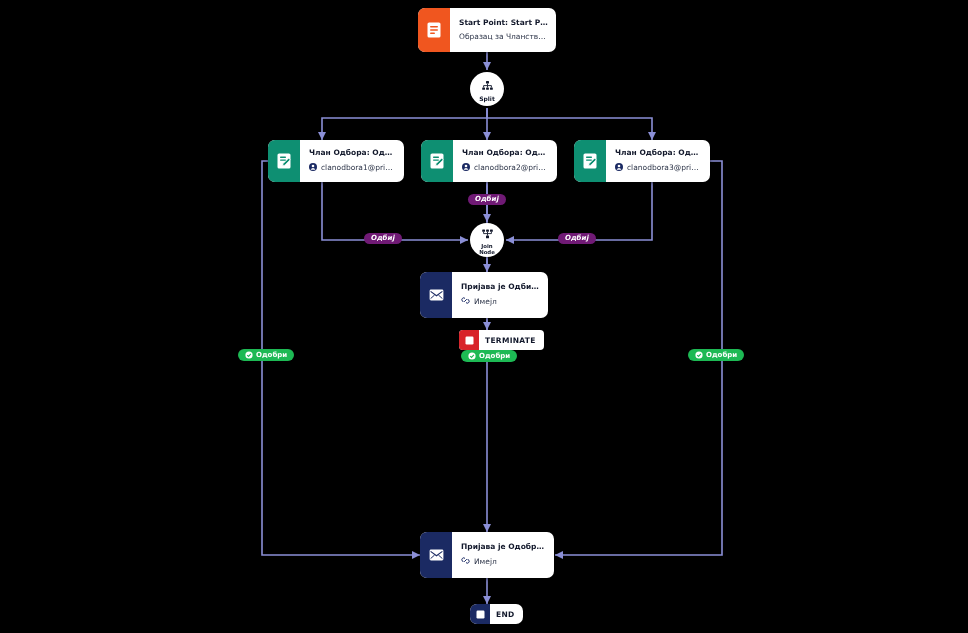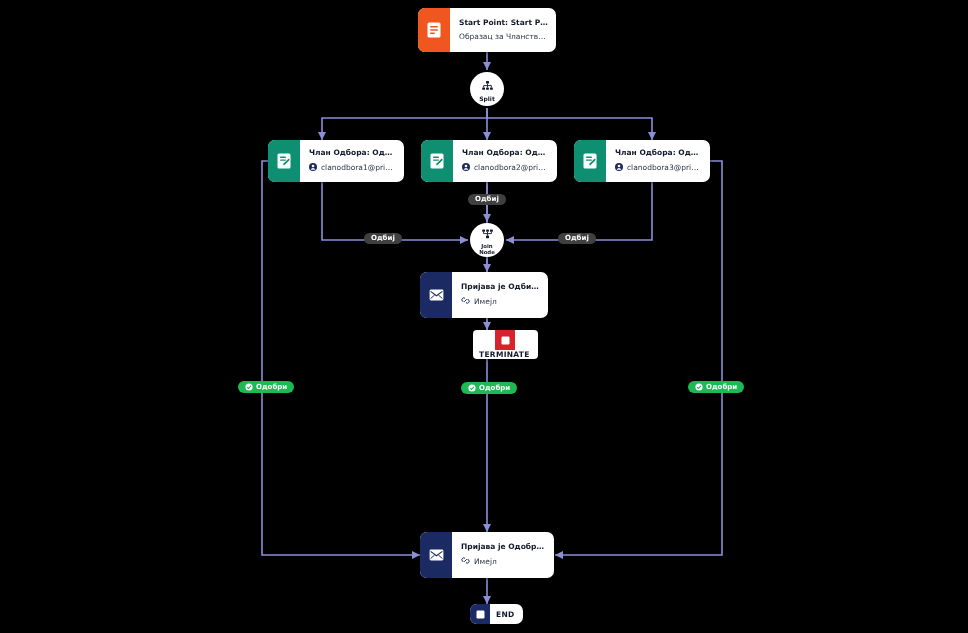--- a/index.html
+++ b/index.html
@@ -147,22 +147,22 @@
     align-items: center;
     gap: 3px;
     padding: 2px 7px;
     border-radius: 9px;
     font-size: 7px;
     font-weight: bold;
     color: #ffffff;
     white-space: nowrap;
     line-height: 1;
   }
-  .edge-label.reject  { background: #404040; }
-  .edge-label.approve { background: #1db954; margin-top: 32px; }
+  .edge-label.reject  { background: #701a75; font-style: italic; }
+  .edge-label.approve { background: #1db954; }
   .edge-label .lbl-icon {
     display: inline-flex;
     align-items: center;
   }
 </style>
 </head>
 <body>
 
 <div id="canvas">
 
@@ -346,21 +346,21 @@
             <path d="M3.2,5.8 L5.8,3.2" stroke="#1b2a63" stroke-width="1" fill="none"></path>
             <path d="M5.0,6.6 A1.8,1.8 0 0,0 7.6,4.0 L6.6,3.0" stroke="#1b2a63" stroke-width="1" fill="none"></path>
             <path d="M4.0,2.4 A1.8,1.8 0 0,0 1.4,5.0 L2.4,6.0" stroke="#1b2a63" stroke-width="1" fill="none"></path>
           </svg>
         </span>
         <span class="sub-text">Имејл</span>
       </div>
     </div>
   </div>
 
-  <div class="node pill-node" style="left:473px; top:330px;flex-direction:column;">
+  <div class="node pill-node" style="left:459px; top:330px;">
     <div class="pill-icon red">
       <svg width="9" height="9" viewBox="0 0 9 9">
         <rect x="0.5" y="0.5" width="8" height="8" rx="1.2" fill="#ffffff"></rect>
       </svg>
     </div>
     <div class="pill-text">TERMINATE</div>
   </div>
 
   <div class="edge-label approve" style="left:461px; top:350px;">
     <span class="lbl-icon">

